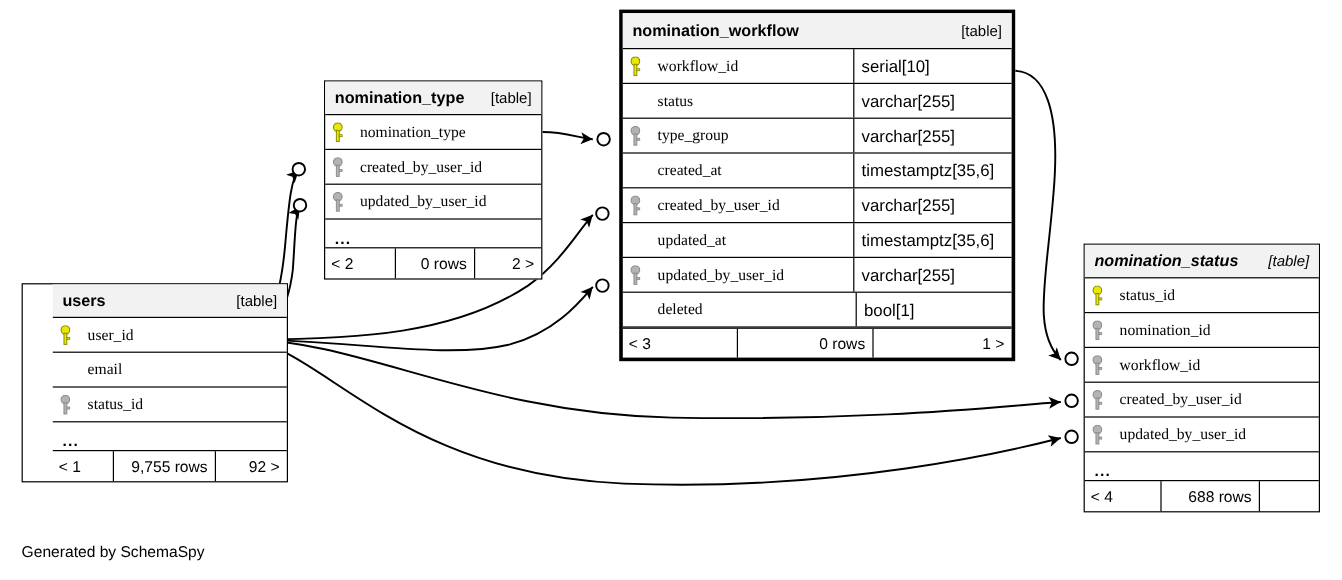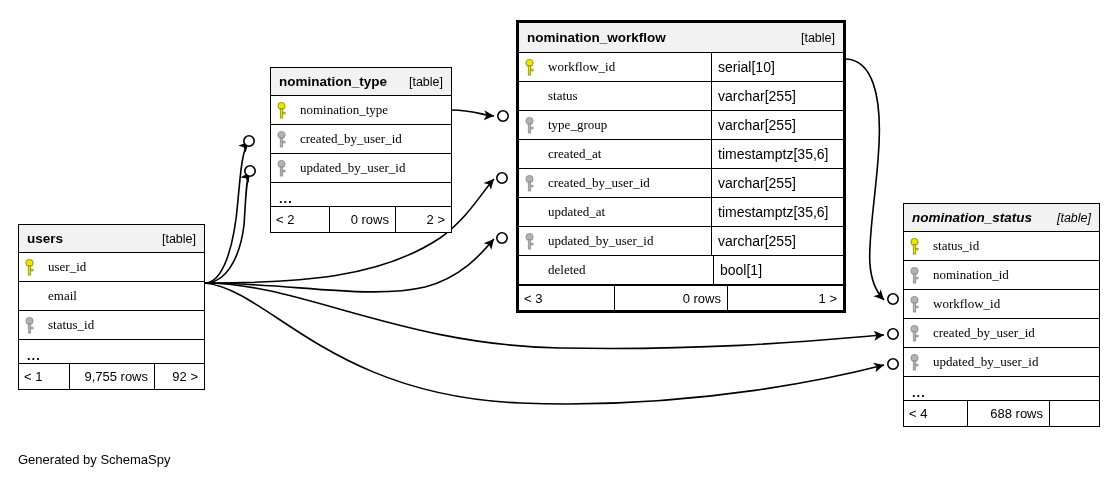--- a/index.html
+++ b/index.html
@@ -180,21 +180,21 @@
       <circle cx="249" cy="141" r="5.2"></circle>
       <circle cx="250" cy="171" r="5.2"></circle>
       <circle cx="502" cy="178" r="5.2"></circle>
       <circle cx="502" cy="238" r="5.2"></circle>
       <circle cx="893" cy="334" r="5.2"></circle>
       <circle cx="893" cy="364" r="5.2"></circle>
       <circle cx="893" cy="299" r="5.2"></circle>
     </g>
   </svg>
 
-  <div class="tbl focus" style="left:516px; top:20px; width:330px;">
+  <div class="tbl focus" style="left:516px; top:8px; width:330px;">
     <div class="tbl-head">
       <span class="tbl-name">nomination_workflow</span>
       <span class="tbl-kind">[table]</span>
     </div>
 
     <div class="row">
       <span class="keyslot">
         <svg width="9" height="17" viewBox="0 0 9 17">
             <circle cx="4.5" cy="4" r="3.6" fill="#e8e800" stroke="#8a8a00" stroke-width="0.9"></circle>
             <rect x="3.3" y="6.6" width="2.4" height="9.4" fill="#e8e800" stroke="#8a8a00" stroke-width="0.8"></rect>
@@ -353,21 +353,21 @@
       <span>...</span>
     </div>
 
     <div class="foot">
       <span class="foot-cell foot-left" style="width:58px;">&lt; 2</span>
       <span class="foot-cell foot-mid" style="width:66px;">0 rows</span>
       <span class="foot-cell foot-right" style="flex:1 1 auto;">2 &gt;</span>
     </div>
   </div>
 
-  <div class="tbl" style="left:18px; top:224px; width:187px;">
+  <div class="tbl" style="left:18px; top:236px; width:222px;padding-left:25px;">
     <div class="tbl-head" style="height:28px;">
       <span class="tbl-name">users</span>
       <span class="tbl-kind">[table]</span>
     </div>
 
     <div class="row">
       <span class="keyslot">
         <svg width="9" height="17" viewBox="0 0 9 17">
             <circle cx="4.5" cy="4" r="3.6" fill="#e8e800" stroke="#8a8a00" stroke-width="0.9"></circle>
             <rect x="3.3" y="6.6" width="2.4" height="9.4" fill="#e8e800" stroke="#8a8a00" stroke-width="0.8"></rect>

